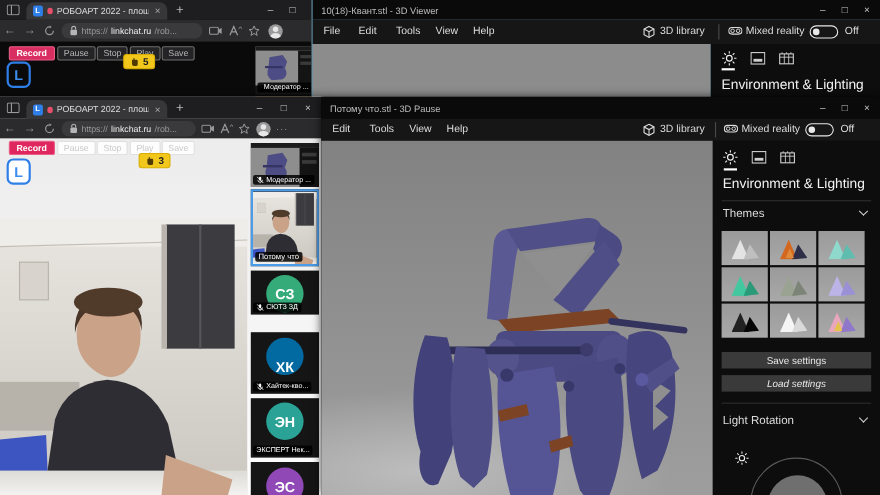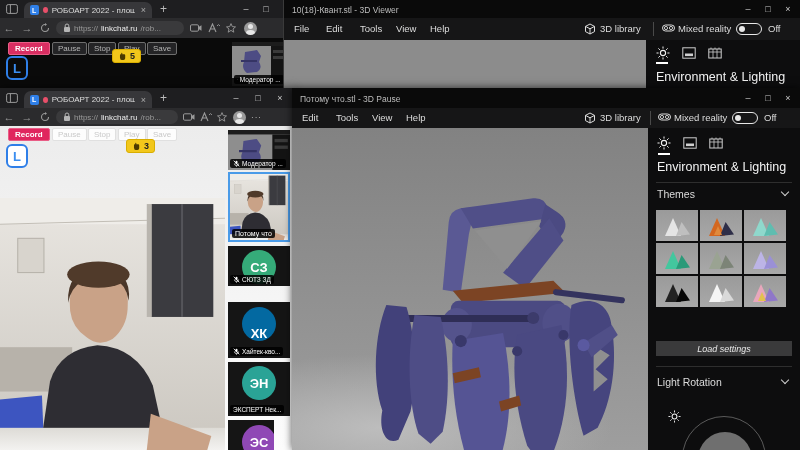--- a/index.html
+++ b/index.html
@@ -465,21 +465,21 @@
         </div>
       </div>
       <div class="ptile" style="left:228px;top:236px;width:62px;height:54px;">
         <div class="pavatar abs" style="left: 14px; top: 4px; width: 34px; height: 34px; background: rgb(42, 163, 150);">
           <span>ЭН</span>
         </div>
         <div class="plabel">
           <span>ЭКСПЕРТ Нек...</span>
         </div>
       </div>
-      <div class="ptile" style="left:228px;top:294px;width:46px;height:30px;">
+      <div class="ptile" style="left:228px;top:294px;width:62px;height:30px;">
         <div class="pavatar abs" style="left: 14px; top: 5px; width: 34px; height: 34px; background: rgb(143, 72, 181);">
           <span>ЭС</span>
         </div>
       </div>
     </div>
   </section>
 
   <section class="win" style="left:292px;top:88px;width:508px;height:362px;z-index:4;background:#0d0d0e;box-shadow:0 0 8px rgba(0,0,0,.7);">
     <div class="v-title" style="height:20px;">
       <span class="t" style="top:6px;">Потому что.stl - 3D Pause</span>
@@ -581,20 +581,21 @@
         <div class="t-a" style="background: rgb(245, 245, 245);"></div>
         <div class="t-b" style="background: rgb(217, 217, 217);"></div>
         <div class="t-c" style="background: transparent;"></div>
         </div>
       <div class="theme-tile" style="left:96px;top:148px;">
         <div class="t-a" style="background: rgb(232, 167, 188);"></div>
         <div class="t-b" style="background: rgb(143, 119, 201);"></div>
         <div class="t-c" style="background: rgb(227, 194, 78);"></div>
         </div>
 
+      <div class="settings-btn" style="top:192px;">Save settings</div>
       <div class="settings-btn" style="top:213px;font-style:italic;">Load settings</div>
 
       <div class="hline" style="left:8px;width:136px;top:238px;"></div>
       <span class="sect-label abs" style="left:9px;top:248px;">Light Rotation</span>
       <span class="chev abs" style="left:134px;top:249px;"></span>
 
       <div class="abs" style="left:34px;top:288px;width:84px;height:84px;border:1px solid #5a5a5a;border-radius:50%;">
         <div class="abs" style="left:15px;top:15px;width:54px;height:54px;border-radius:50%;background:#6f6f6f;"></div>
       </div>
       <span class="abs" style="left:20px;top:282px;">

